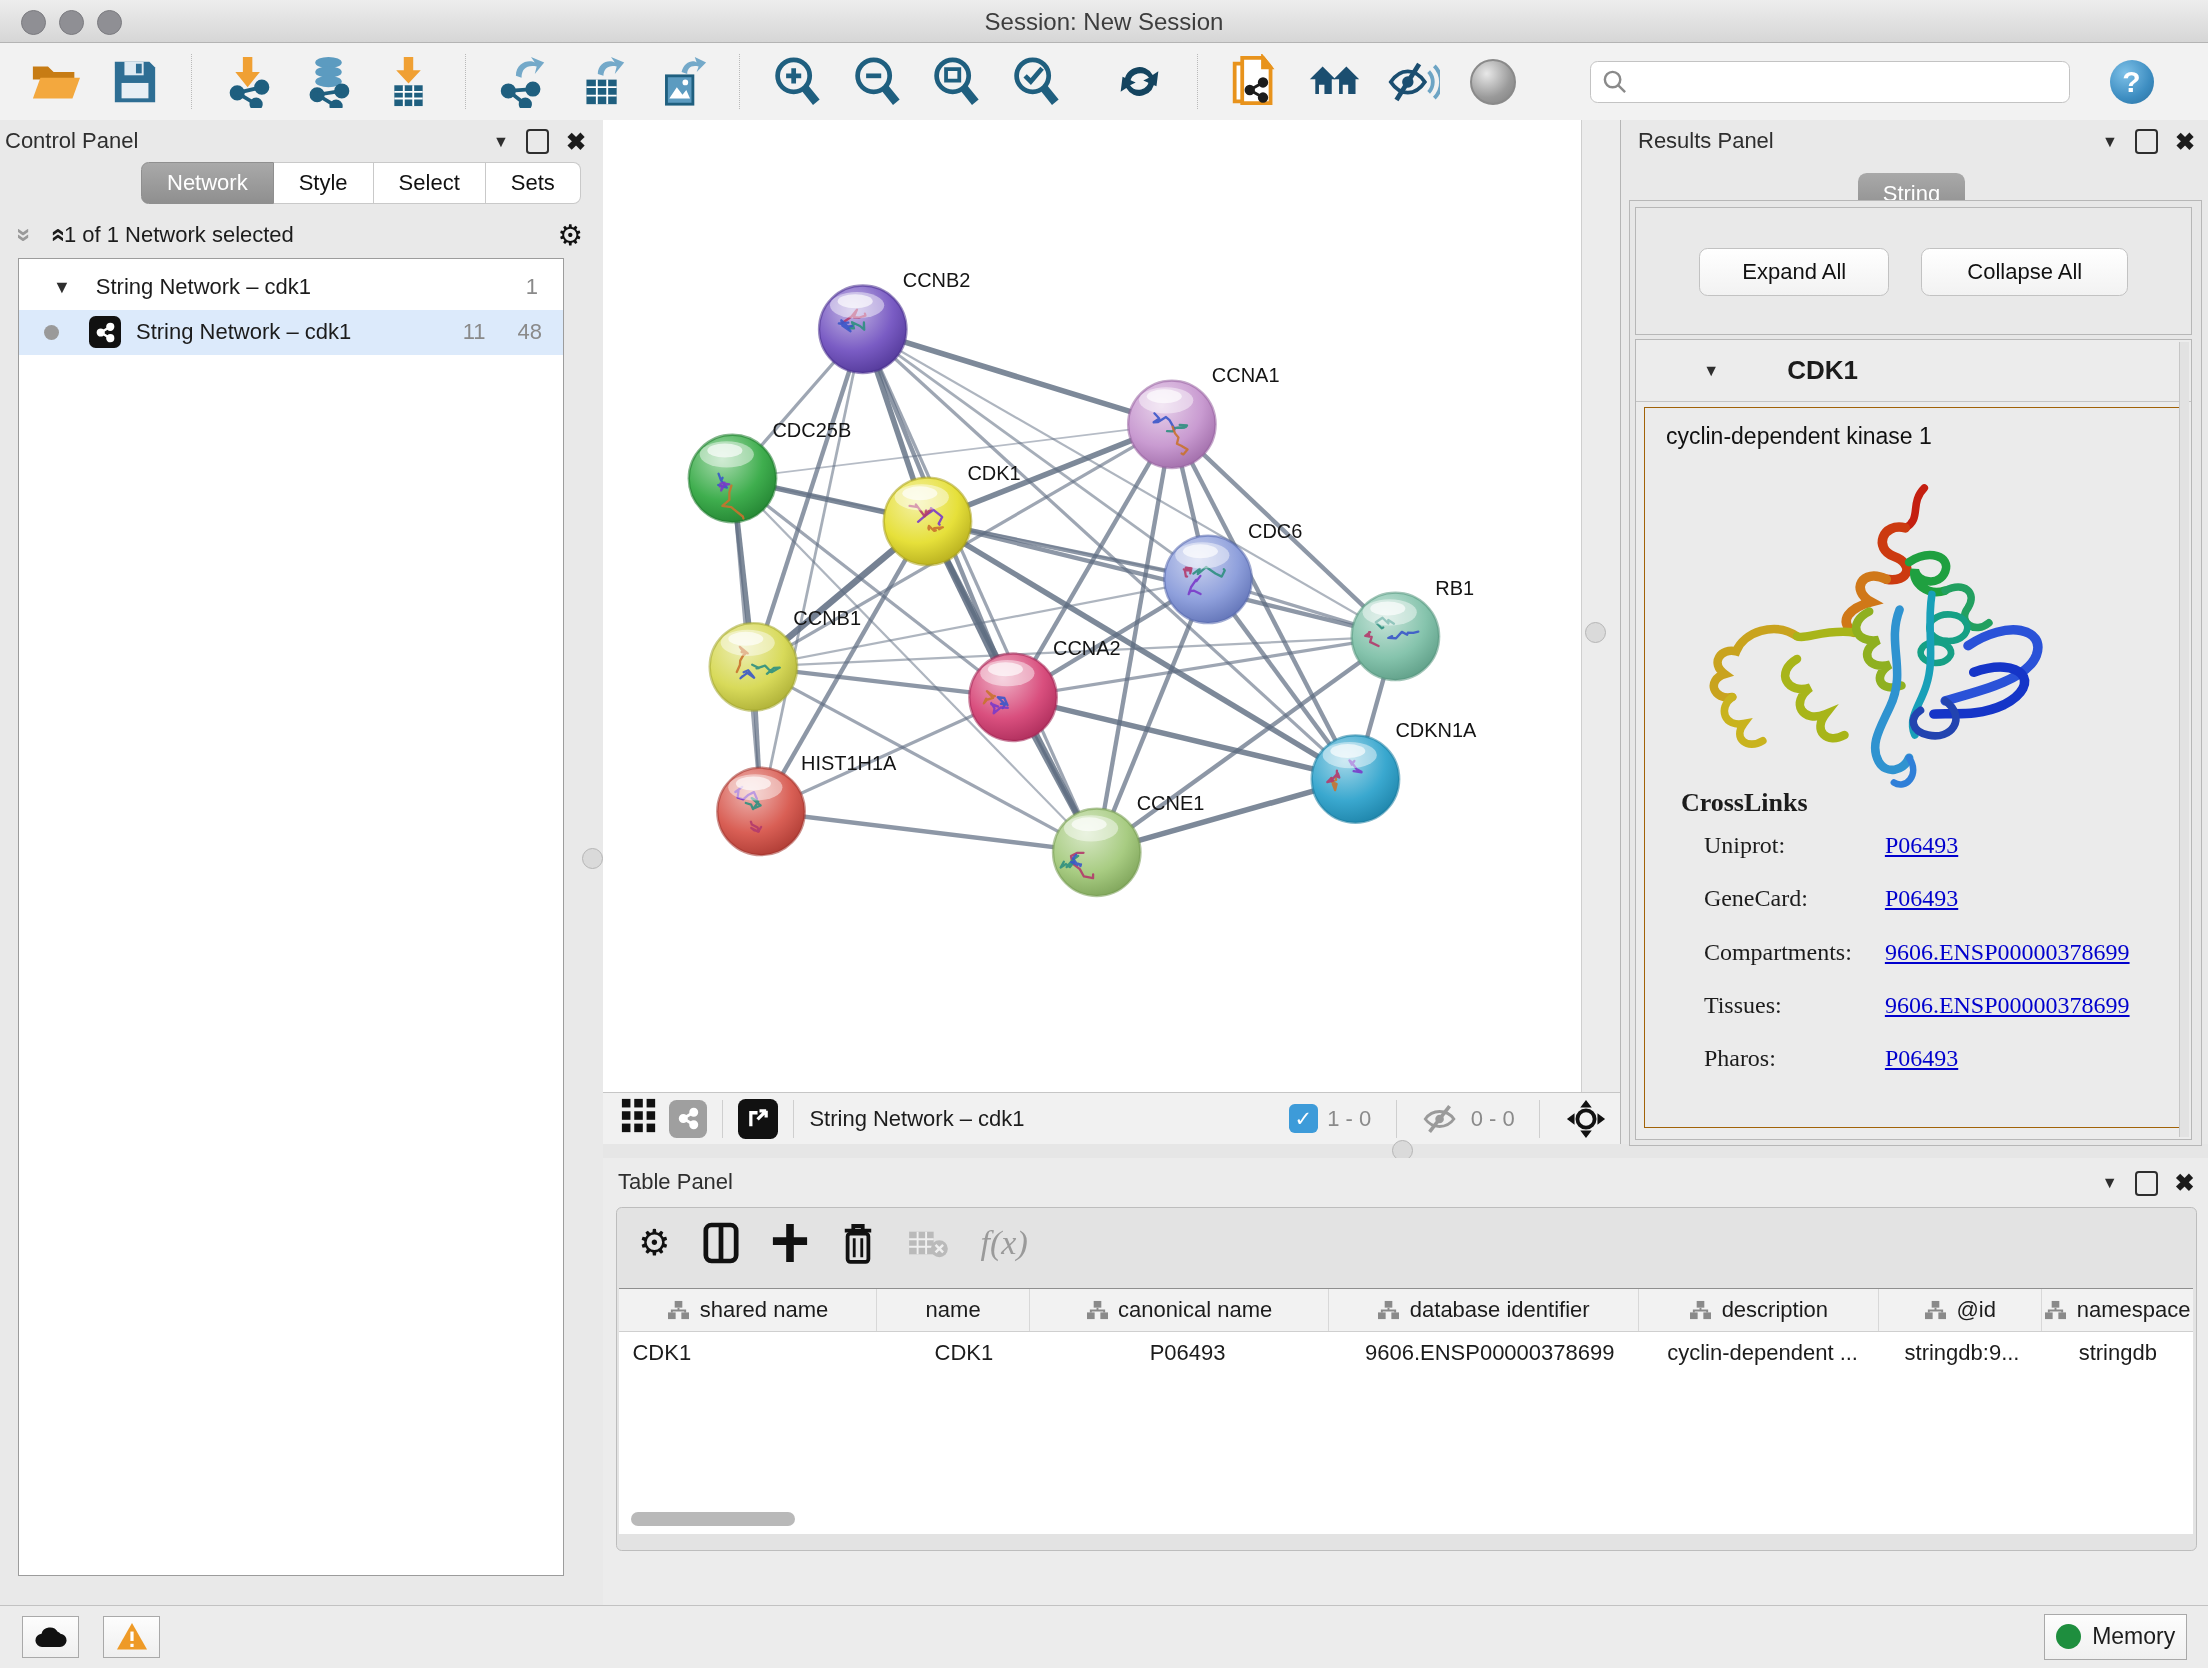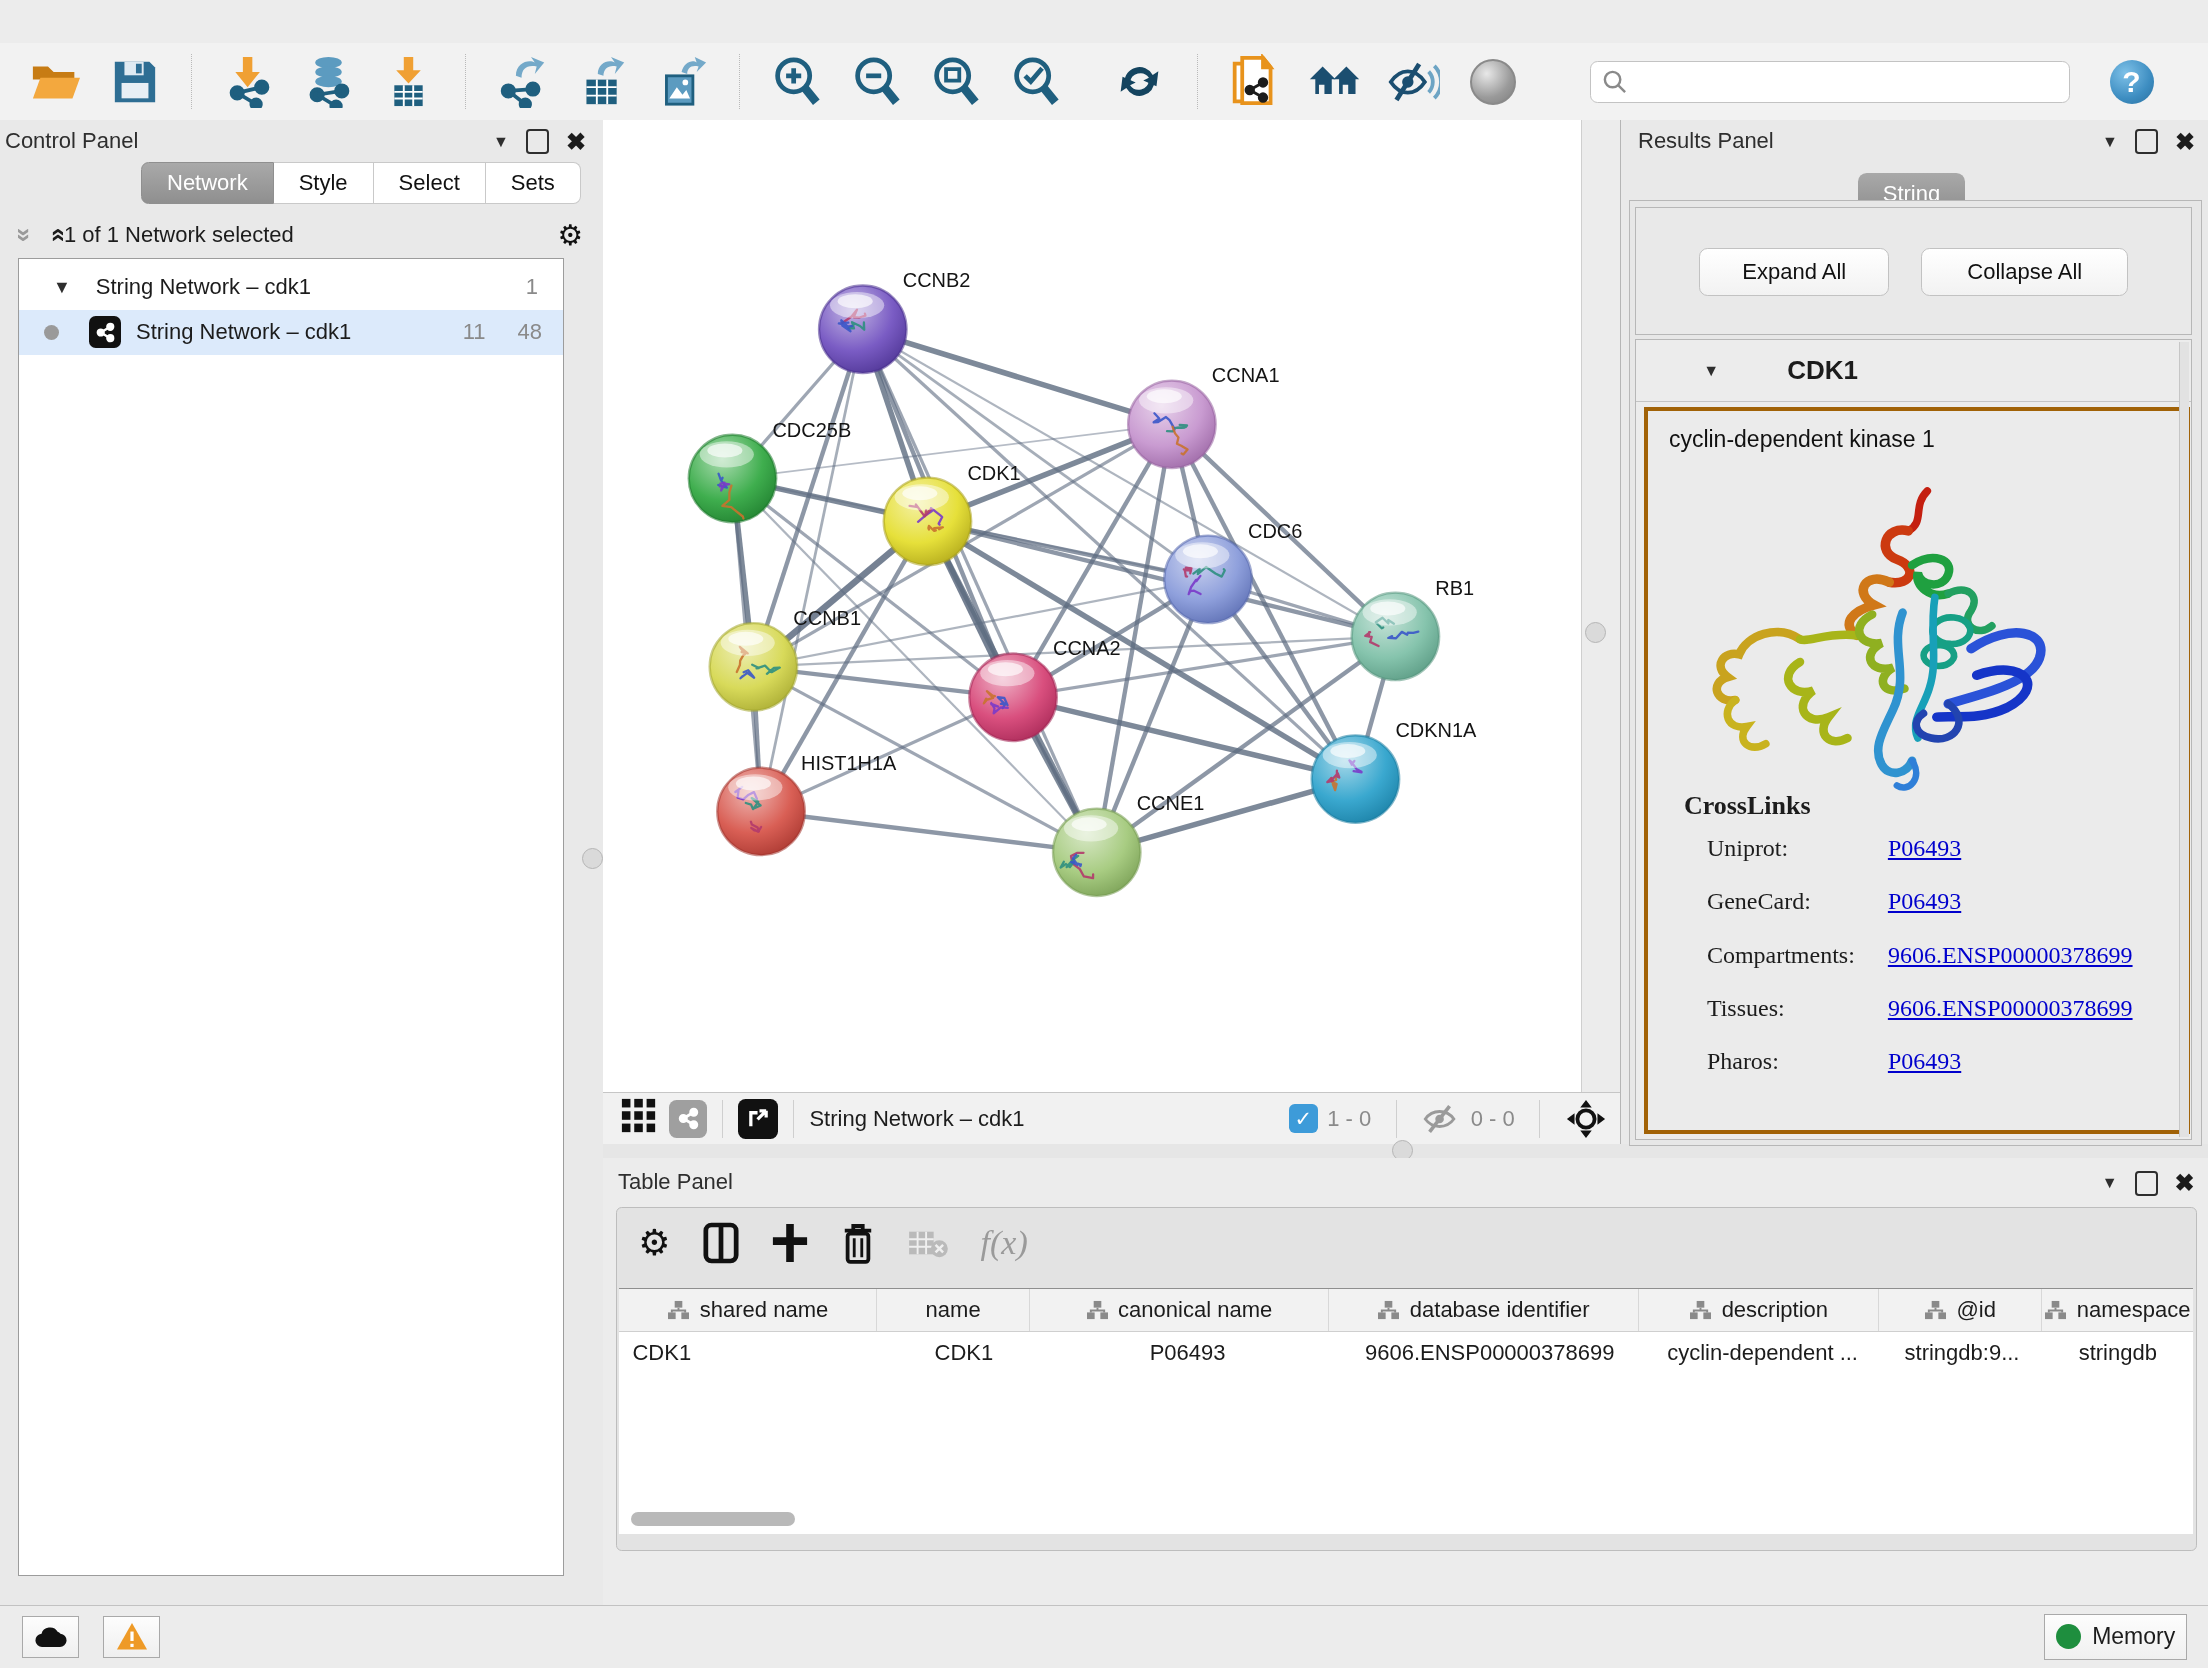--- a/index.html
+++ b/index.html
@@ -63,21 +63,21 @@
     background:linear-gradient(#a9a9a9,#8d8d8d);color:#fff;font-size:22px;
     display:flex;align-items:center;justify-content:center;}
   .resbox{position:absolute;left:7.6px;top:80px;width:571px;height:944px;background:#e7e7e7;border:1.9px solid #b7b7b7;}
   .btnbox{position:absolute;left:5.7px;top:5.7px;width:555px;height:126px;background:#e9e9e9;border:1px solid #b7b7b7;}
   .wbtn{position:absolute;height:46px;background:linear-gradient(#ffffff,#f2f2f2);border:1px solid #c2c2c2;
     border-radius:8.6px;font-size:22px;display:flex;align-items:center;justify-content:center;color:#111;}
   .entrybox{position:absolute;left:5.7px;top:138px;width:555px;height:799px;background:#ececec;border:1px solid #b7b7b7;}
   .entryhdr{position:absolute;left:0;top:0;width:100%;height:61px;border-bottom:1px solid #c4c4c4;
     display:flex;align-items:center;}
   .entryname{font-size:26px;font-weight:bold;}
-  .descbox{position:absolute;left:7.6px;top:67px;width:538px;height:719px;background:#ebebeb;border:4px solid #a16207;}
+  .descbox{position:absolute;left:7.6px;top:67px;width:538px;height:719px;background:#ebebeb;border:1px solid #a16207;}
   .desc{font-size:23px;color:#111;}
   .serif{font-family:"Liberation Serif",serif;}
   .xl-title{font-size:26px;font-weight:bold;}
   .xl-label{font-size:24px;}
   .xl-link{font-size:24px;color:#0000cd;text-decoration:underline;}
   .resscroll{position:absolute;right:1.9px;top:1.9px;width:9.5px;height:795px;background:#e2e2e2;border-left:1px solid #c6c6c6;}
 
   
   .tablepanel{left:603px;top:1158px;width:1605px;height:447px;background:#ececec;}
   .tp-inner{position:absolute;left:13.3px;top:49px;width:1579px;height:342px;background:#e3e3e3;
@@ -106,20 +106,26 @@
   .greendot{width:25px;height:25px;border-radius:50%;background:#1e8e3e;}
 
   .gear{font-size:28.5px;color:#111;}
   .chev{display:inline-block;font-size:26px;font-weight:bold;line-height:1;}
 </style>
 </head>
 <body>
 
 <div class="window">
 
+  <div class="abs titlebar">
+    <span class="tlight" style="left:21px"></span>
+    <span class="tlight" style="left:59px"></span>
+    <span class="tlight" style="left:97px"></span>
+    <div class="wtitle">Session: New Session</div>
+  </div>
 
   <div class="abs toolbar">
     <span class="tb-ic" style="margin-left:28.5px">
       <svg width="53" height="49" viewBox="0 0 56 52">
         <path d="M4 10 h16 l6 6 h22 v8 H4z" fill="#c77c14"></path>
         <path d="M4 44 L12 22 h42 L46 44z" fill="#f3a83e"></path>
       </svg>
     </span>
     <span class="tb-ic">
       <svg width="48" height="48" viewBox="0 0 50 50">

